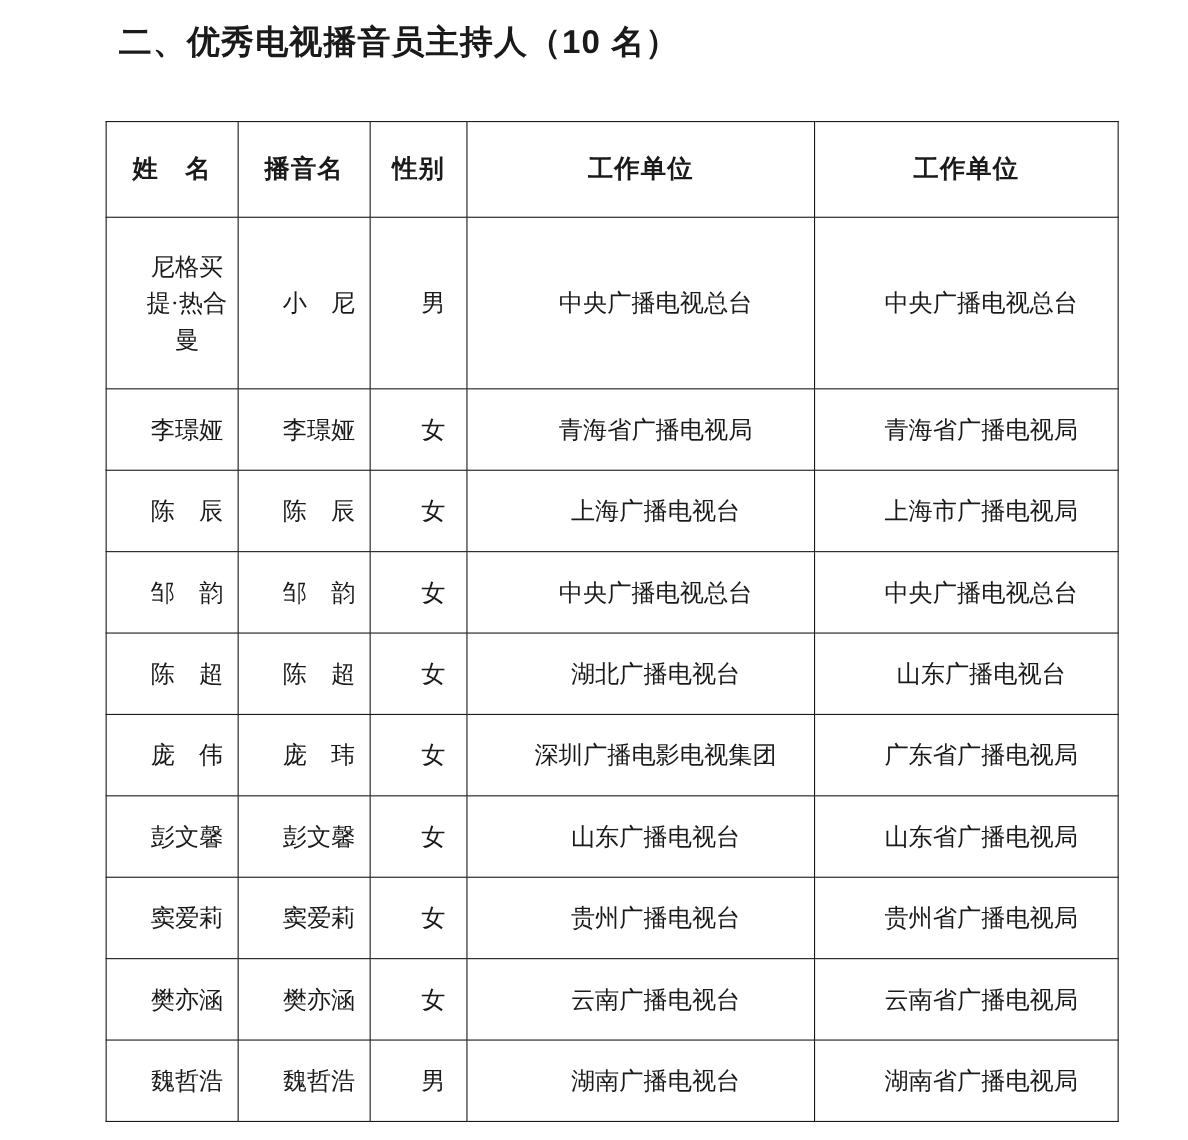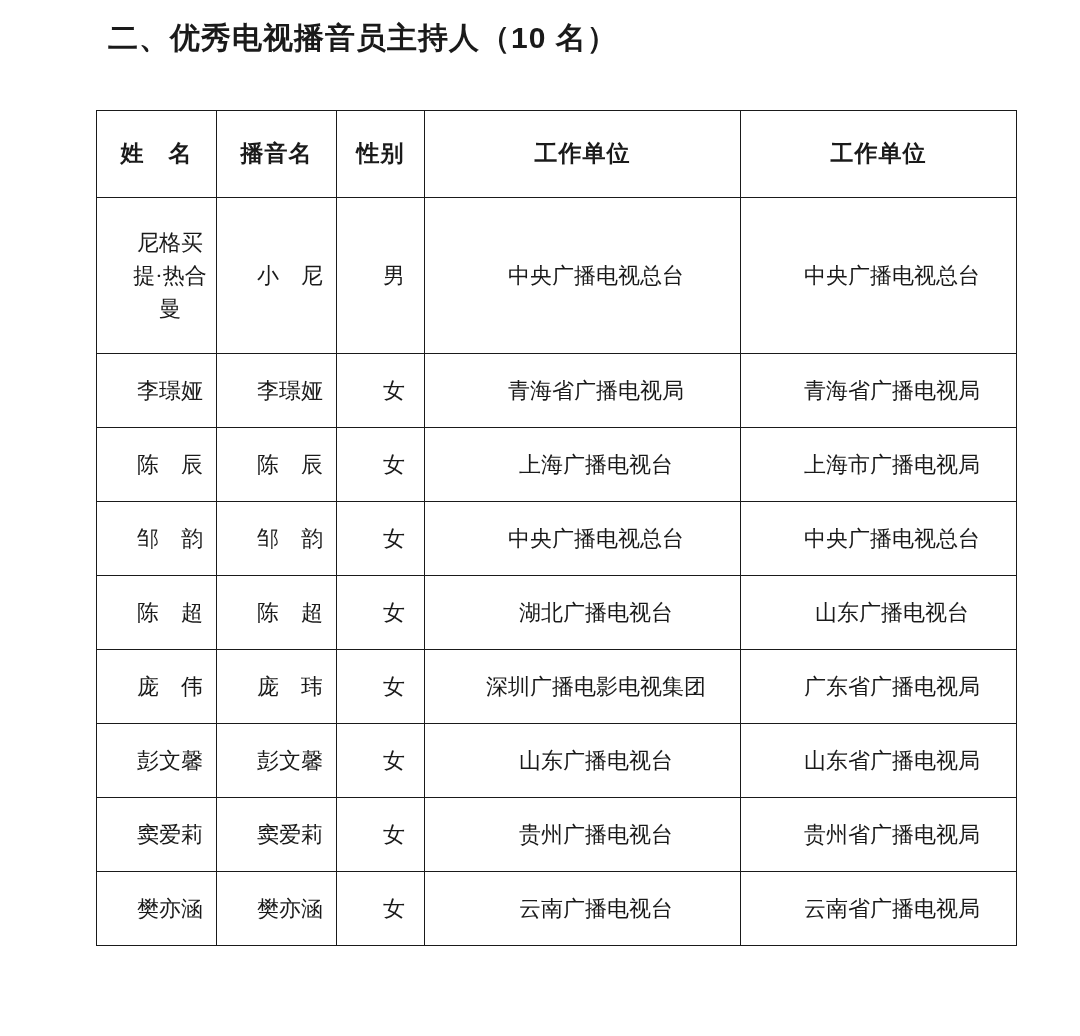--- a/index.html
+++ b/index.html
@@ -168,17 +168,24 @@
       </tr>
 
       <tr>
         <td>樊亦涵</td>
         <td>樊亦涵</td>
         <td>女</td>
         <td>云南广播电视台</td>
         <td>云南省广播电视局</td>
       </tr>
 
+      <tr>
+        <td>魏哲浩</td>
+        <td>魏哲浩</td>
+        <td>男</td>
+        <td>湖南广播电视台</td>
+        <td>湖南省广播电视局</td>
+      </tr>
 
     </tbody>
   </table>
 
 </div>
 
 </body></html>

